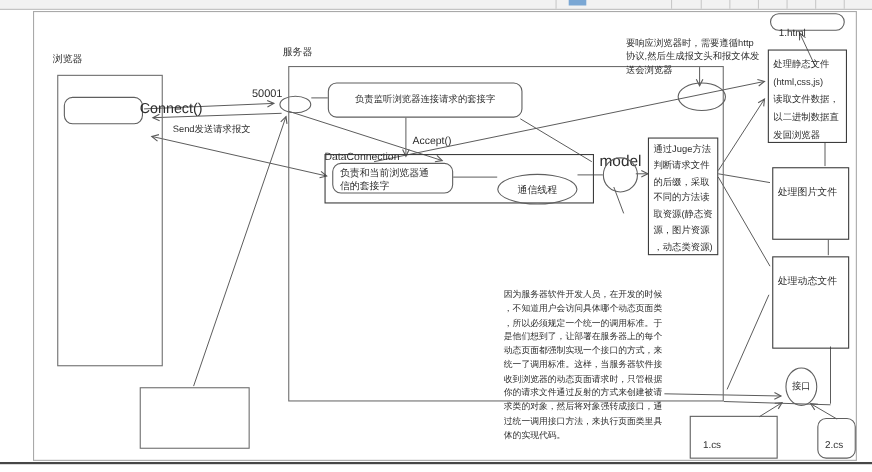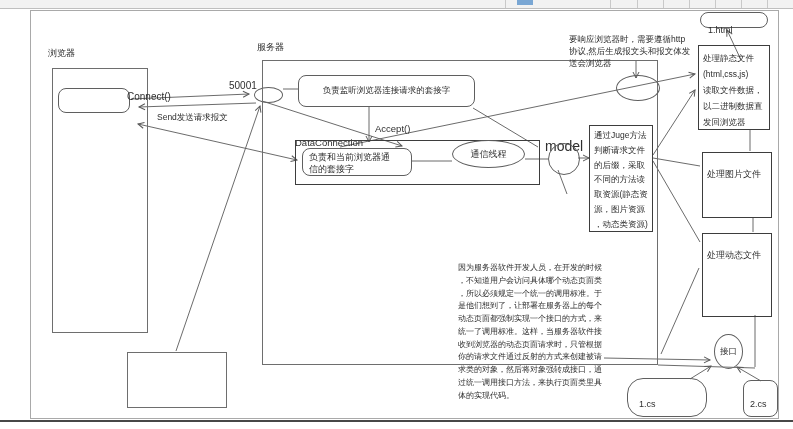--- a/index.html
+++ b/index.html
@@ -79,39 +79,39 @@
       <line x1="658" y1="365" x2="755" y2="368"></line>
       <line x1="690" y1="379" x2="711" y2="366" marker-end="url(#ar)"></line>
       <line x1="761" y1="381" x2="737" y2="367" marker-end="url(#ar)"></line>
       <line x1="699" y1="268" x2="661" y2="354"></line>
     </g>
   </svg>
 
   <div class="lbl cjk9" style="left:48px;top:37px">浏览器</div>
   <div class="rect" style="left:52px;top:68px;width:96px;height:265px;border-color:#6e6e6e"></div>
   <div class="rrect" style="left:58px;top:88px;width:72px;height:25px"></div>
-  <div class="lbl" style="left:127px;top:81px;font-size:10px">Connect()</div>
+  <div class="lbl" style="left:127px;top:81px;font-size:13px">Connect()</div>
   <div class="lbl" style="left:157px;top:102px;font-size:8.5px">Send发送请求报文</div>
   <div class="lbl" style="left:229px;top:70px;font-size:10px">50001</div>
   <div class="oval" style="left:254px;top:87px;width:29px;height:16px"></div>
   <div class="rect" style="left:127px;top:352px;width:100px;height:56px;border-color:#6e6e6e"></div>
 
   <div class="lbl cjk9" style="left:257px;top:31px">服务器</div>
   <div class="rect" style="left:262px;top:60px;width:396px;height:305px;border-color:#6e6e6e"></div>
 
   <div class="rrect center" style="left:298px;top:75px;width:177px;height:32px">
     <span style="font-size:8.5px">负责监听浏览器连接请求的套接字</span>
   </div>
   <div class="lbl" style="left:375px;top:113px;font-size:9.5px">Accept()</div>
 
   <div class="lbl" style="left:295px;top:127px;font-size:9.5px">DataConnection</div>
   <div class="rect" style="left:295px;top:140px;width:245px;height:45px;border-color:#3d3d3d"></div>
   <div class="rrect pre" style="left:302px;top:148px;width:110px;height:28px;font-size:9px;line-height:12px;padding:2px 0 0 6px">负责和当前浏览器通
 信的套接字</div>
-  <div class="oval center" style="left:452px;top:140px;width:73px;height:28px">
+  <div class="oval center" style="left:452px;top:158px;width:73px;height:28px">
     <span class="cjk9">通信线程</span>
   </div>
 
   <div class="lbl" style="left:545px;top:128px;font-size:14px">model</div>
   <div class="oval" style="left:548px;top:143px;width:32px;height:32px"></div>
 
   <div class="rect pre" style="left:589px;top:125px;width:64px;height:107px;border-color:#3d3d3d;font-size:8.5px;line-height:14.8px;padding:2px 0 0 4px">通过Juge方法
 判断请求文件
 的后缀，采取
 不同的方法读
@@ -136,21 +136,21 @@
   <div class="rect" style="left:702px;top:152px;width:70px;height:66px;border-color:#3d3d3d">
     <span class="lbl cjk9" style="left:4px;top:5px">处理图片文件</span>
   </div>
   <div class="rect" style="left:702px;top:233px;width:70px;height:84px;border-color:#3d3d3d">
     <span class="lbl cjk9" style="left:4px;top:5px">处理动态文件</span>
   </div>
 
   <div class="oval center" style="left:714px;top:334px;width:29px;height:35px">
     <span style="font-size:8.5px">接口</span>
   </div>
-  <div class="rrect" style="left:627px;top:378px;width:80px;height:39px;border-radius:16px">
+  <div class="rrect" style="left:627px;top:378px;width:80px;height:39px;border-radius:0">
     <span class="lbl" style="left:11px;top:10px;font-size:9px">1.cs</span>
   </div>
   <div class="rrect" style="left:743px;top:380px;width:35px;height:37px;border-radius:8px">
     <span class="lbl" style="left:6px;top:8px;font-size:9px">2.cs</span>
   </div>
 
   <div class="lbl pre" style="left:458px;top:252px;width:150px;font-size:8px;line-height:12.75px;white-space:pre-line">因为服务器软件开发人员，在开发的时候
 ，不知道用户会访问具体哪个动态页面类
 ，所以必须规定一个统一的调用标准。于
 是他们想到了，让部署在服务器上的每个

